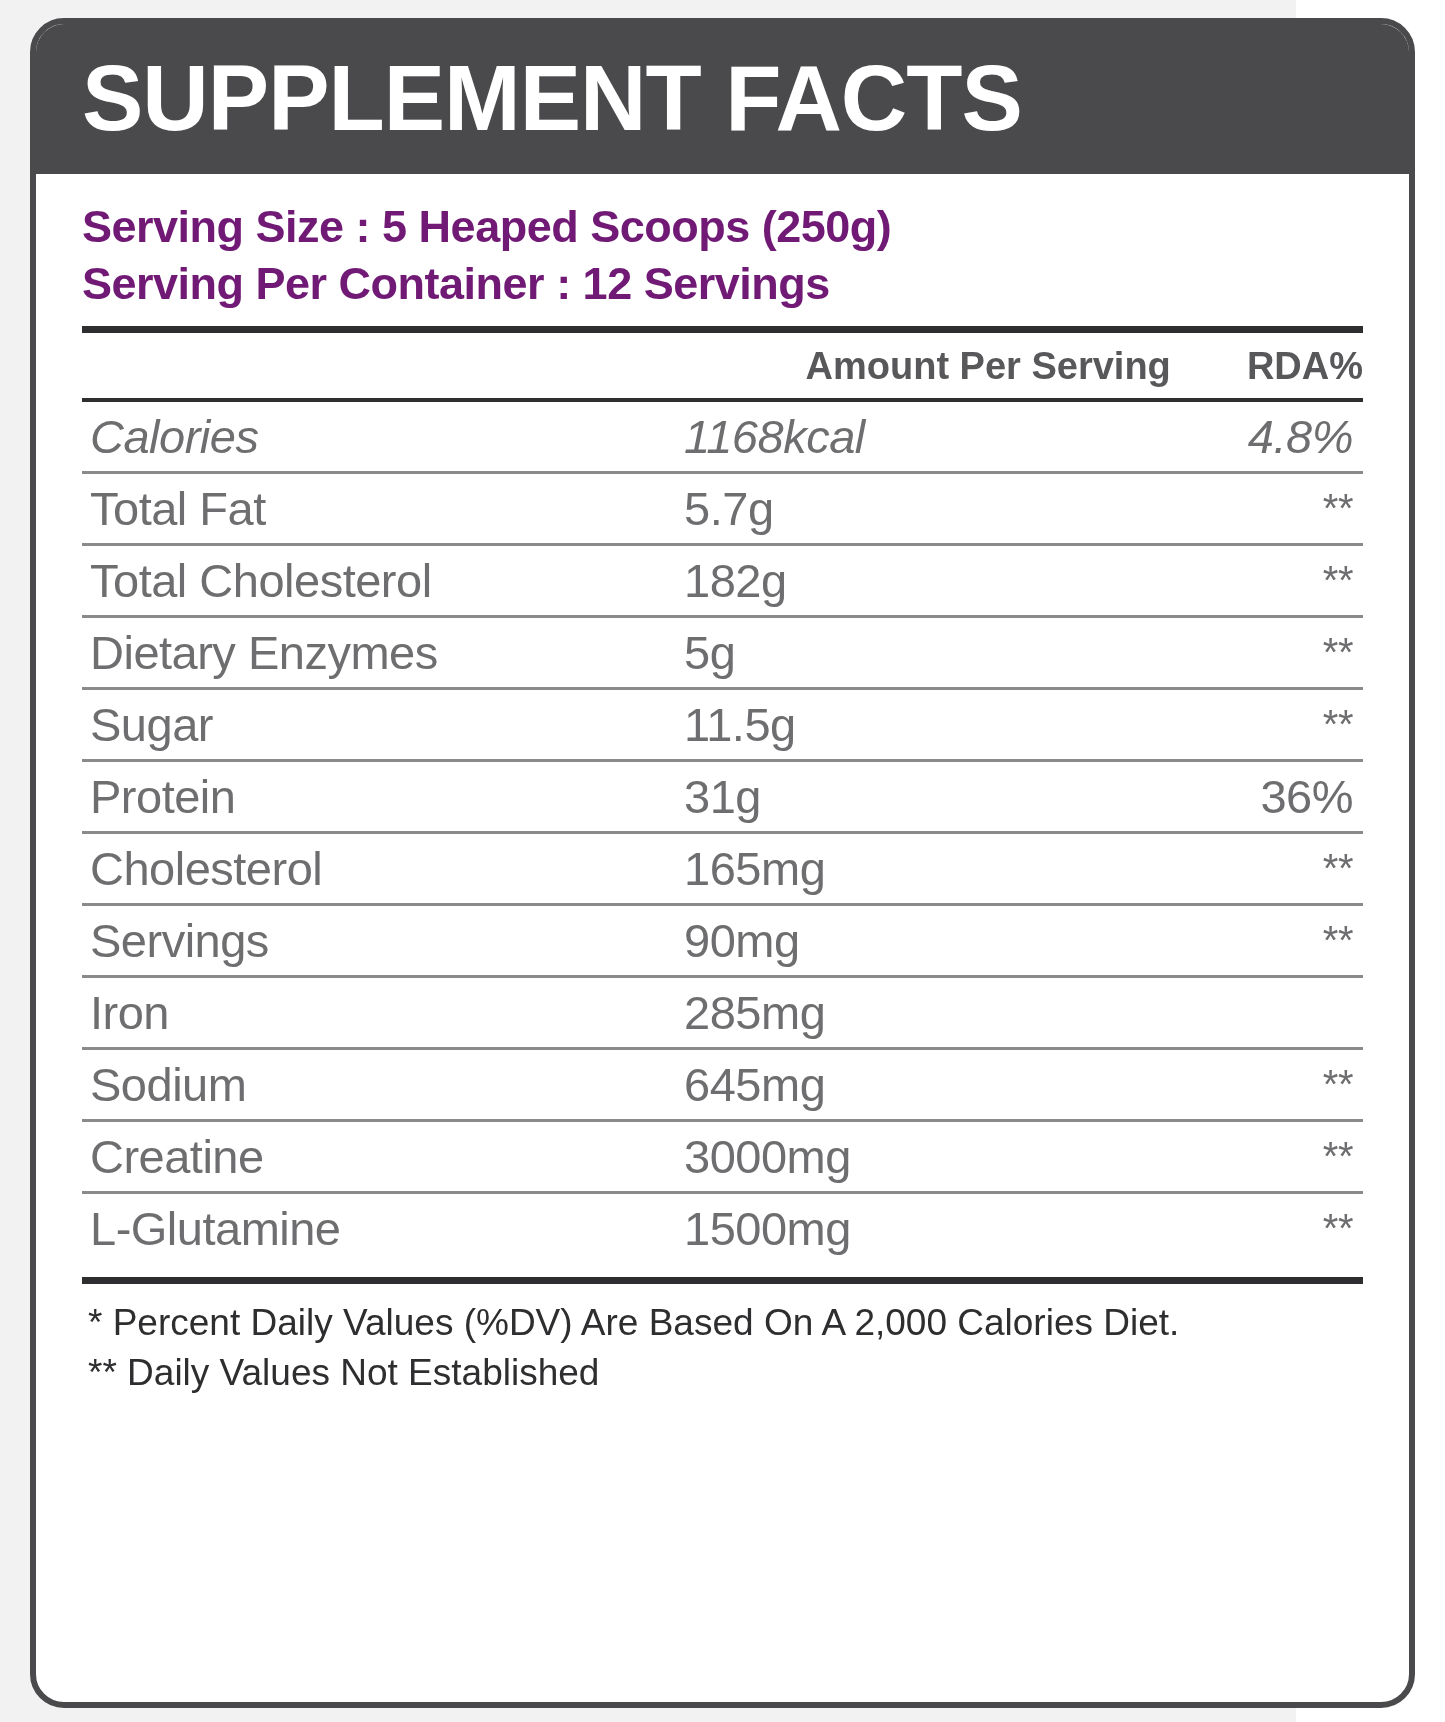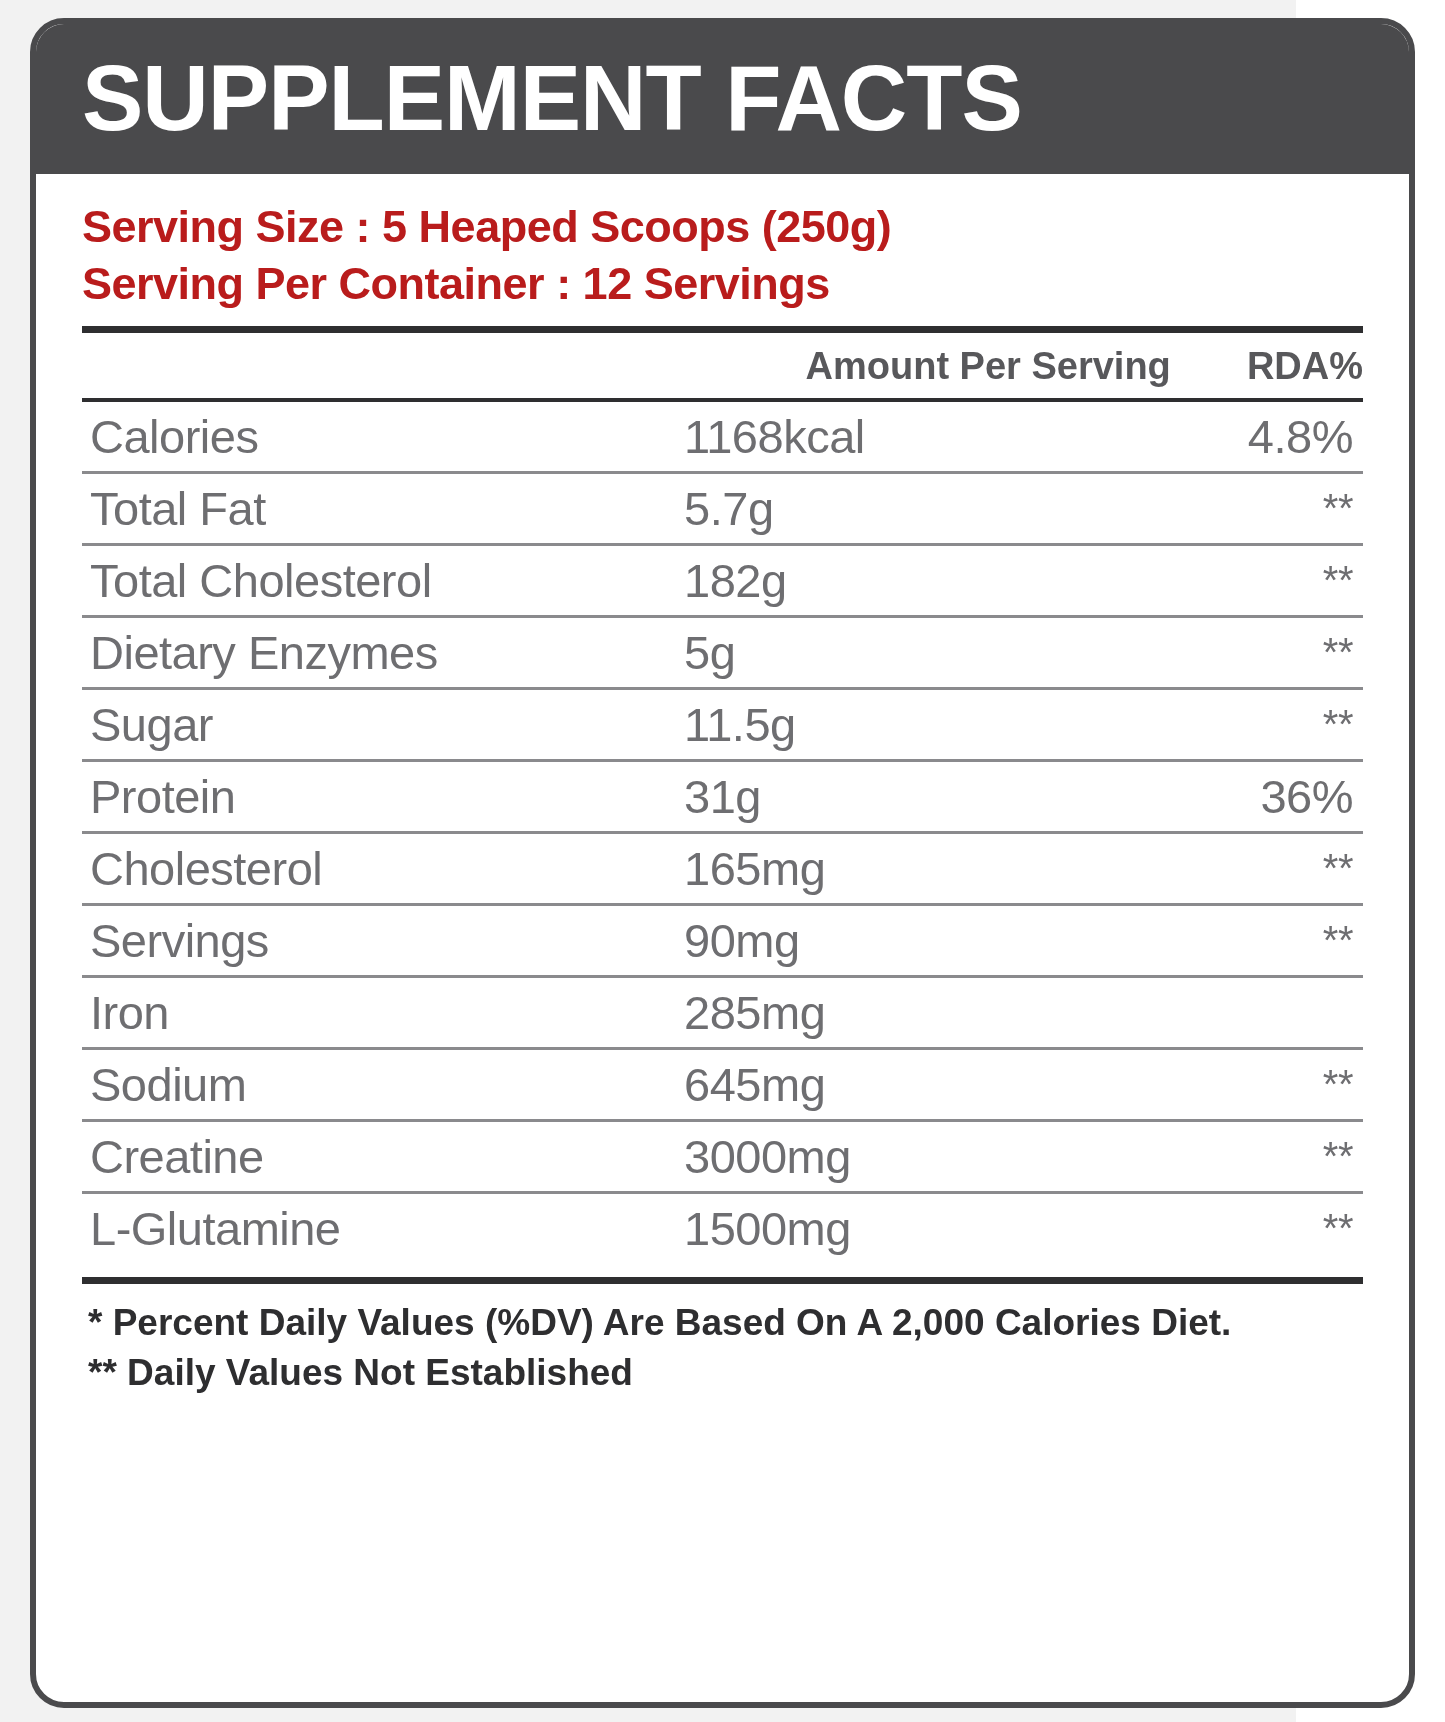--- a/index.html
+++ b/index.html
@@ -64,21 +64,21 @@
     right: 0;
     bottom: 0;
     padding: 22px 46px 0 46px;
     box-sizing: border-box;
   }
 
   .serving-line {
     font-size: 45px;
     line-height: 57px;
     font-weight: bold;
-    color: #b91c1c;
+    color: #701a75;
     letter-spacing: -0.5px;
     white-space: nowrap;
   }
 
   .rule-thick {
     height: 7px;
     background: #2e2e30;
     margin-top: 14px;
   }
   .rule-med {
@@ -106,38 +106,38 @@
   .head-row th.name-col { text-align: left; }
 
   .facts td {
     font-size: 47px;
     color: #6e6e71;
     padding: 7px 0 7px 0;
     border-top: 3px solid #8a8a8d;
     white-space: nowrap;
     letter-spacing: -0.5px;
   }
-  .facts tr:first-child td { border-top: none; }
+  .facts tr:first-child td { border-top: none; font-style: italic; }
   .facts td.name  { text-align: left; padding-left: 8px; }
   .facts td.amt   { padding-right: 22px; }
   .facts td.rda   { text-align: right; padding-right: 10px; }
   .facts td.rda.stars {
     font-size: 40px;
     vertical-align: middle;
     color: #6e6e71;
   }
 
   .footnotes {
     margin-top: 14px;
     padding-left: 6px;
   }
   .footnote {
     font-size: 37px;
     line-height: 50px;
-    font-weight: bold;
+    font-weight: normal;
     color: #2e2e30;
     white-space: nowrap;
   }
 </style>
 </head>
 <body>
 
 <div class="page">
   <div class="panel">
 

